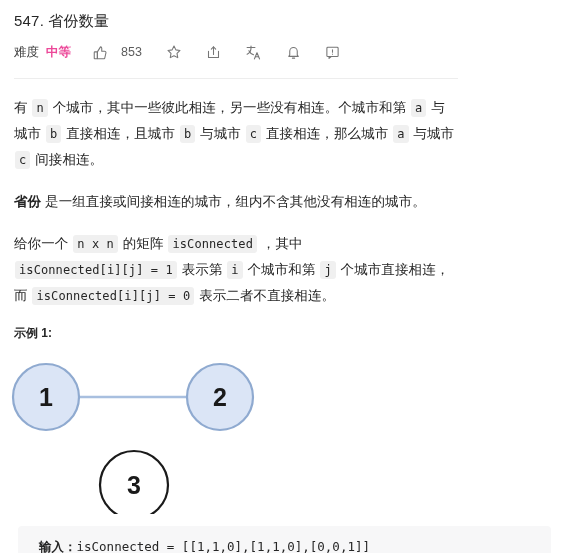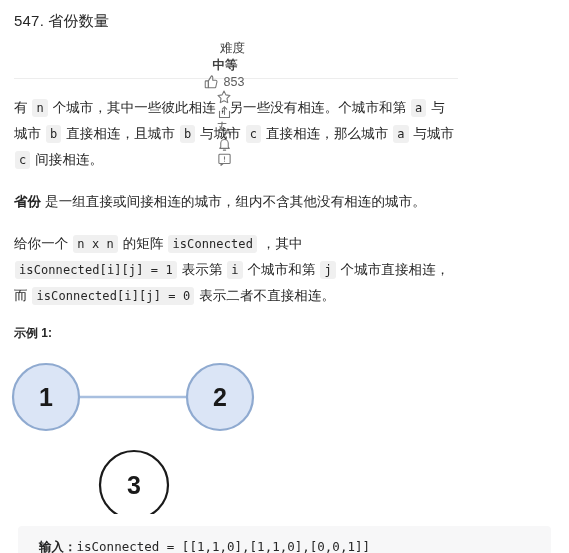--- a/index.html
+++ b/index.html
@@ -30,45 +30,44 @@
     line-height: 22px;
     margin: 0 0 8px 0;
     letter-spacing: 0.2px;
   }
 
   .meta-row {
     display: flex;
     align-items: center;
     height: 24px;
     margin-bottom: 14px;
-    flex-direction: column;
   }
   .meta-label {
     font-size: 12.5px;
     color: #3c3c3c;
     margin-right: 7px;
   }
   .difficulty {
     font-size: 12.5px;
     font-weight: 600;
-    color: #404040;
+    color: #ec4899;
     margin-right: 22px;
   }
   .tool {
     display: flex;
     align-items: center;
     color: #767676;
     margin-right: 24px;
     cursor: pointer;
   }
   .tool svg { display: block; }
   .tool-count {
     font-size: 12.5px;
     color: #5c5c5c;
-    margin-left: 5px;
+    margin-left: 13px;
   }
 
   .divider {
     height: 1px;
     background: #ededed;
     margin: 0 0 16px 0;
   }
 
   
   p.para {

